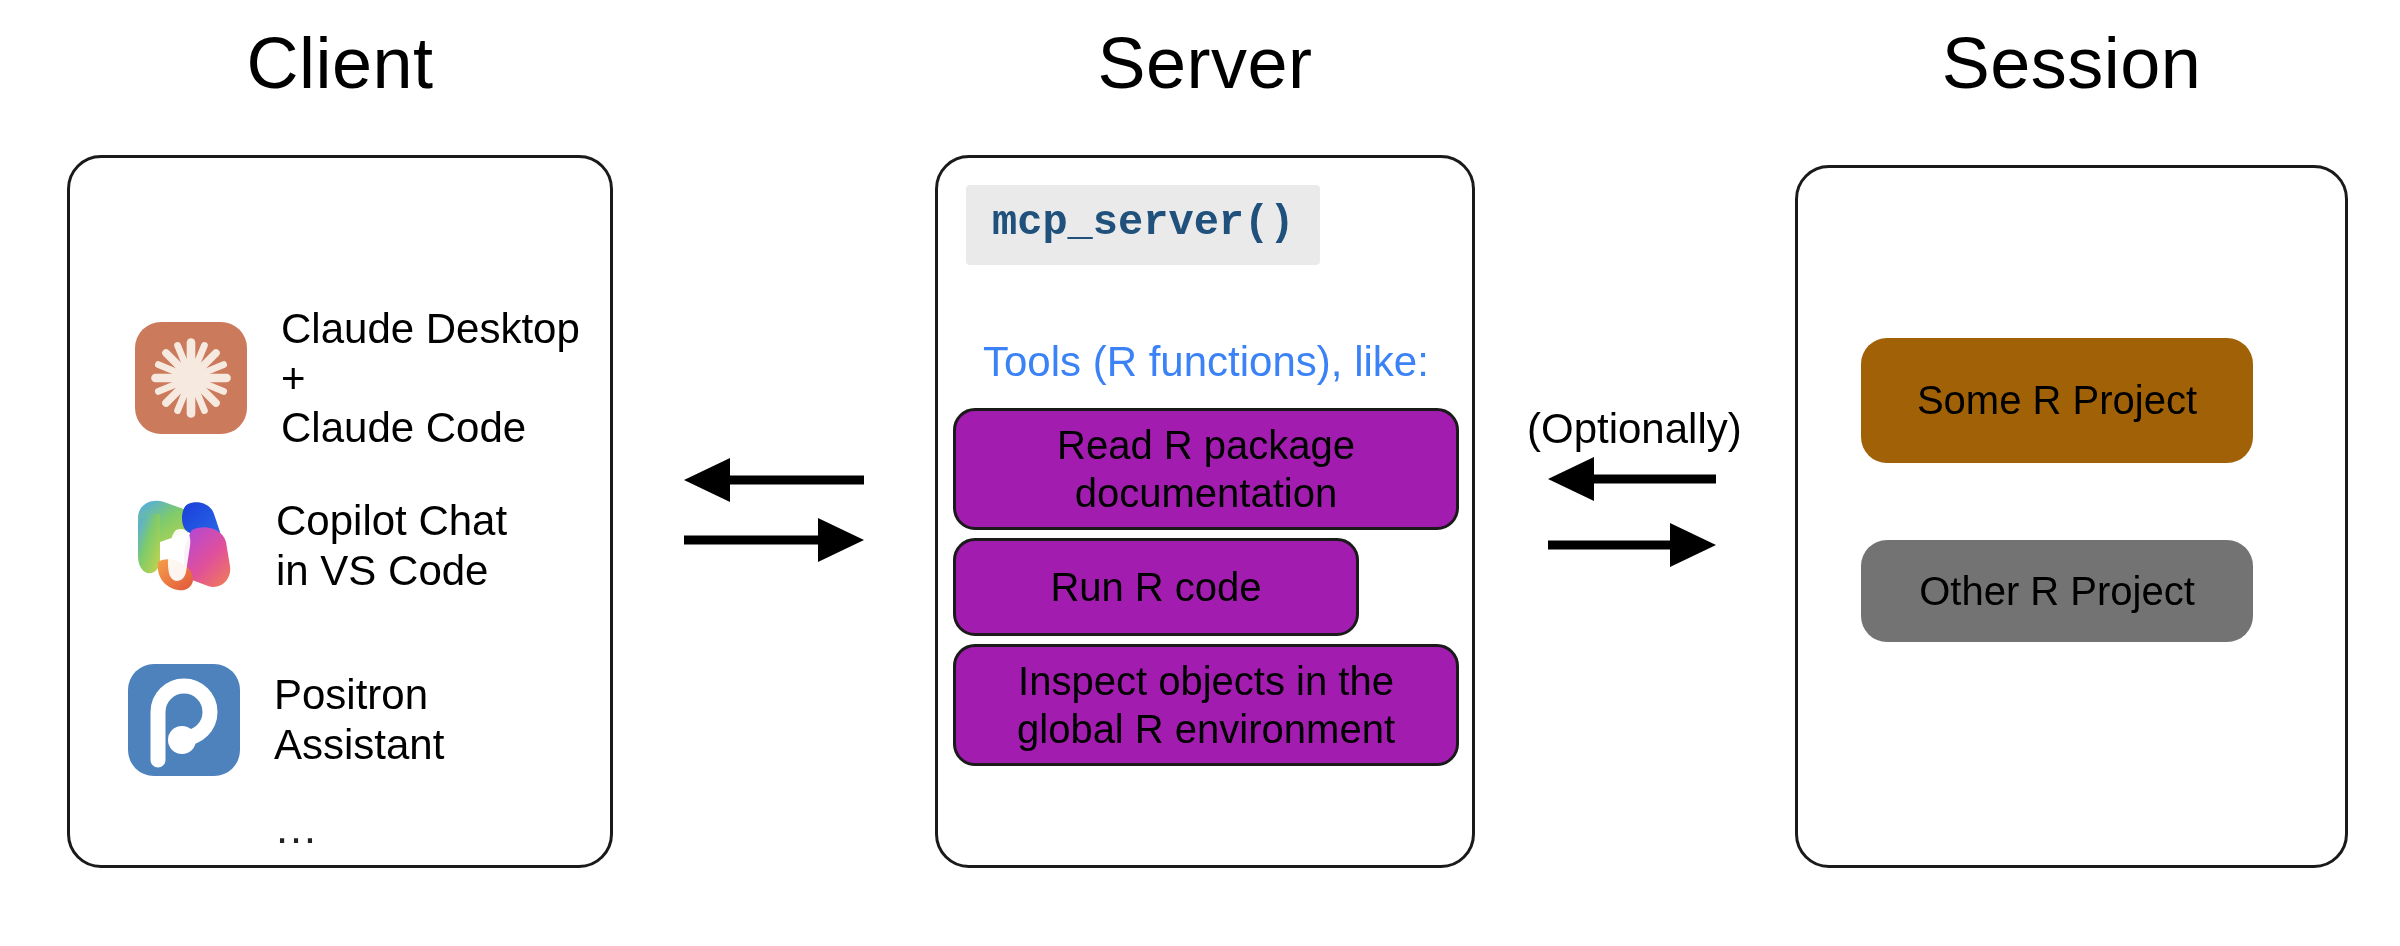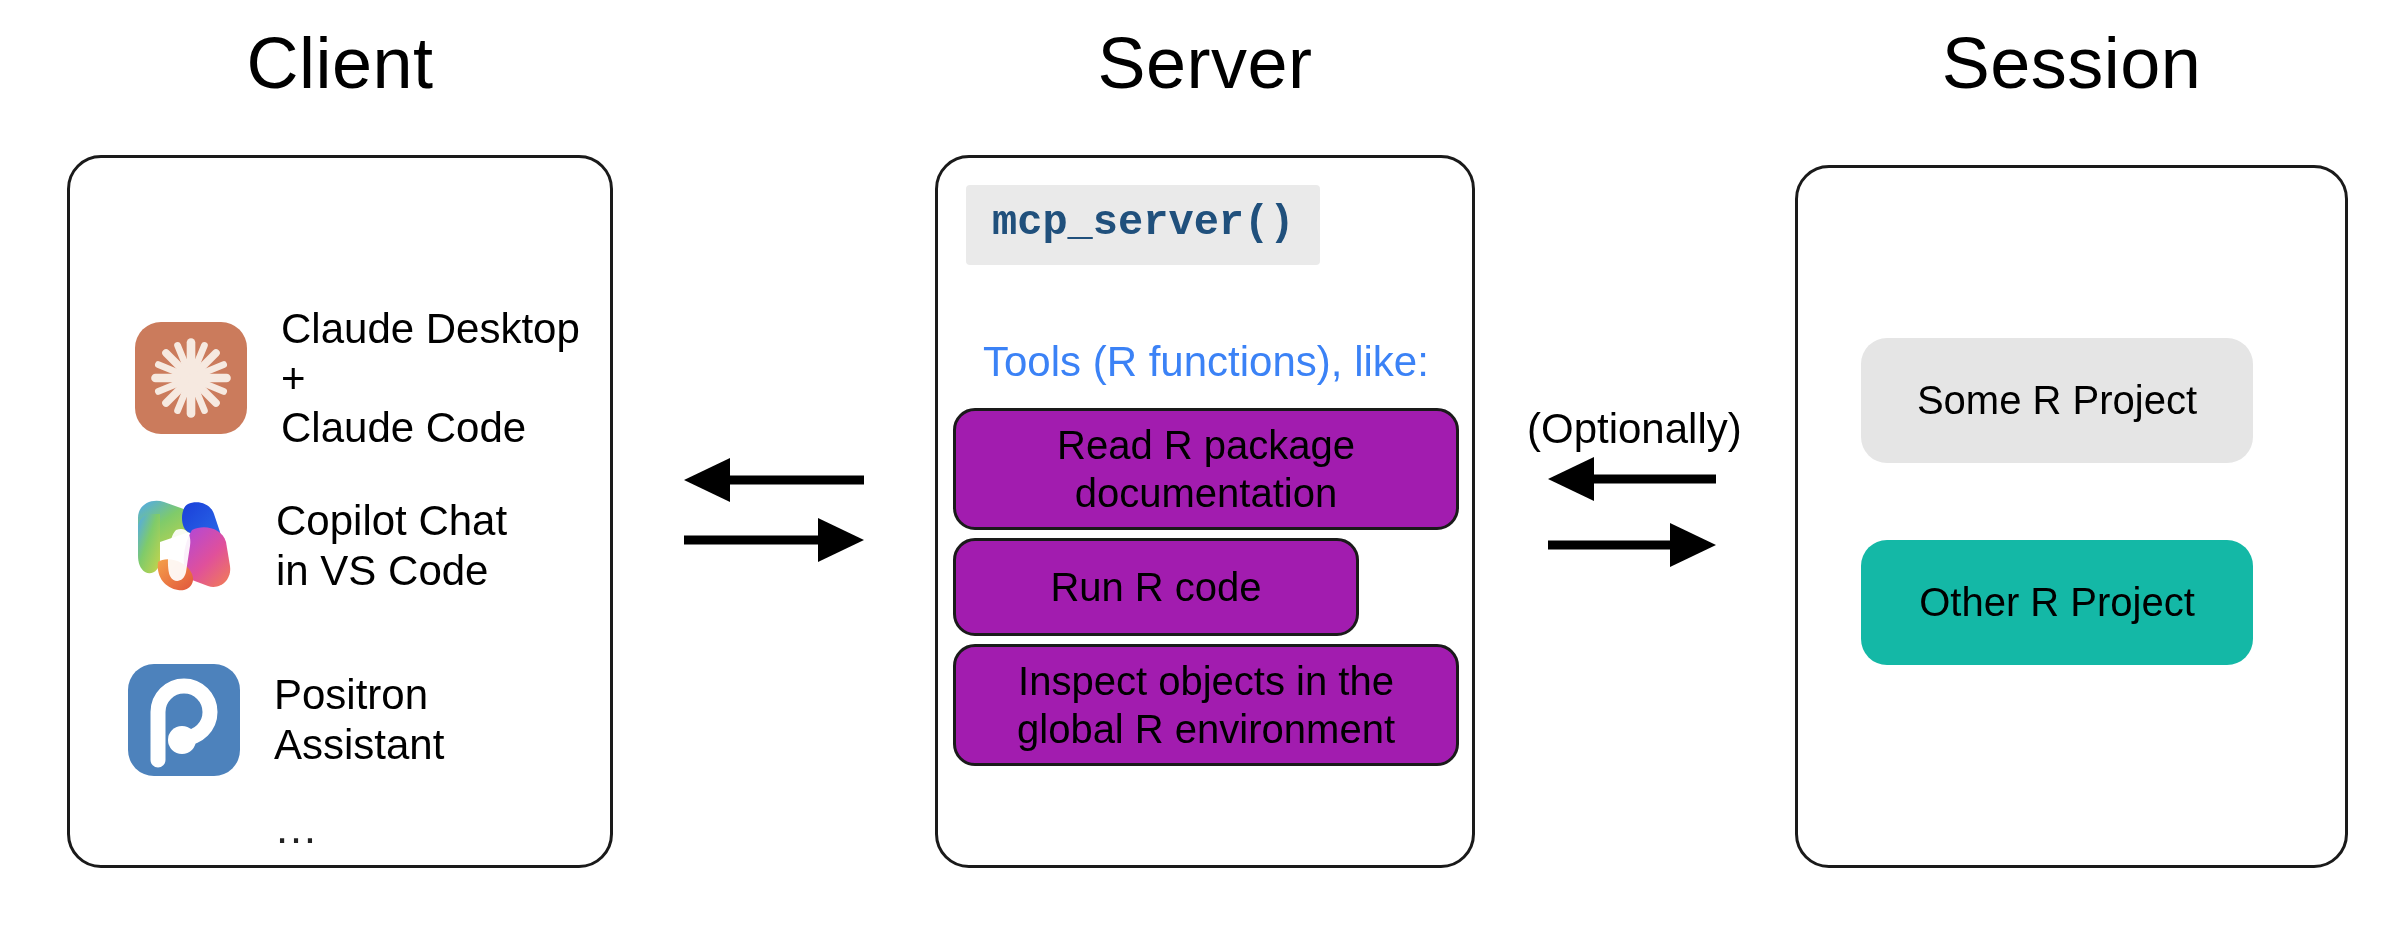--- a/index.html
+++ b/index.html
@@ -263,25 +263,25 @@
 
     <div class="tool-box" style="left:15px; top:486px; width:506px; height:122px;">
       <span>Inspect objects in the
 global R environment</span>
     </div>
   </div>
 
   <div class="panel" id="session-panel">
 
 
-    <div class="project-box" style="left:63px; top:170px; width:392px; height:125px; background:#e5e5e5;">
+    <div class="project-box" style="left:63px; top:170px; width:392px; height:125px; background:#a16207;">
       <span>Some R Project</span>
     </div>
 
-    <div class="project-box" style="left:63px; top:372px; width:392px; height:125px; background:#14b8a6;">
+    <div class="project-box" style="left:63px; top:372px; width:392px; height:102px; background:#737373;">
       <span>Other R Project</span>
     </div>
   </div>
 
   <div class="arrow left" style="left:684px; top:480px; width:180px;">
     <div class="head"></div>
     <div class="shaft"></div>
   </div>
   <div class="arrow right" style="left:684px; top:540px; width:180px;">
     <div class="shaft"></div>

